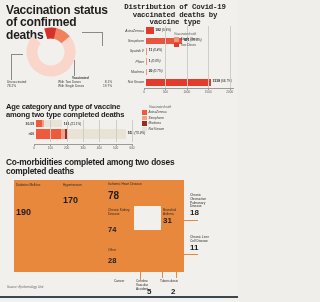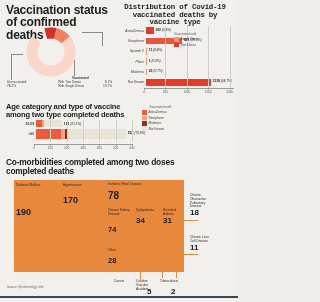--- a/index.html
+++ b/index.html
@@ -287,24 +287,20 @@
           <div class="cnum" style="top: 16px;">170</div>
         </div>
         <div class="cell" style="left: 92px; top: 0px; width: 78px; height: 26px;">
           <div class="cname" style="top: 3px;">Ischemic Heart Disease</div>
           <div class="cnum" style="top: 11px; font-size: 10px;">78</div>
         </div>
         <div class="cell" style="left: 92px; top: 26px; width: 28px; height: 40px;">
           <div class="cname" style="top: 3px;">Chronic Kidney Disease</div>
           <div class="cnum" style="top: 20px; font-size: 7.5px;">74</div>
         </div>
-        <div class="cell" style="left: 120px; top: 26px; width: 27px; height: 24px;">
-          <div class="cname" style="top: 3px;">Dyslipidemia</div>
-          <div class="cnum" style="top: 11px; font-size: 8px;">34</div>
-        </div>
         <div class="cell" style="left: 147px; top: 26px; width: 23px; height: 24px;">
           <div class="cname" style="top: 3px;">Bronchial Asthma</div>
           <div class="cnum" style="top: 11px; font-size: 8px;">31</div>
         </div>
         <div class="cell" style="left: 92px; top: 66px; width: 28px; height: 26px;">
           <div class="cname" style="top: 3px;">Other</div>
           <div class="cnum" style="top: 11px; font-size: 7.5px;">28</div>
         </div>
         <div class="cell" style="left: 120px; top: 50px; width: 50px; height: 16px;"></div>
         <div class="cell" style="left: 120px; top: 66px; width: 22px; height: 26px;"></div>

